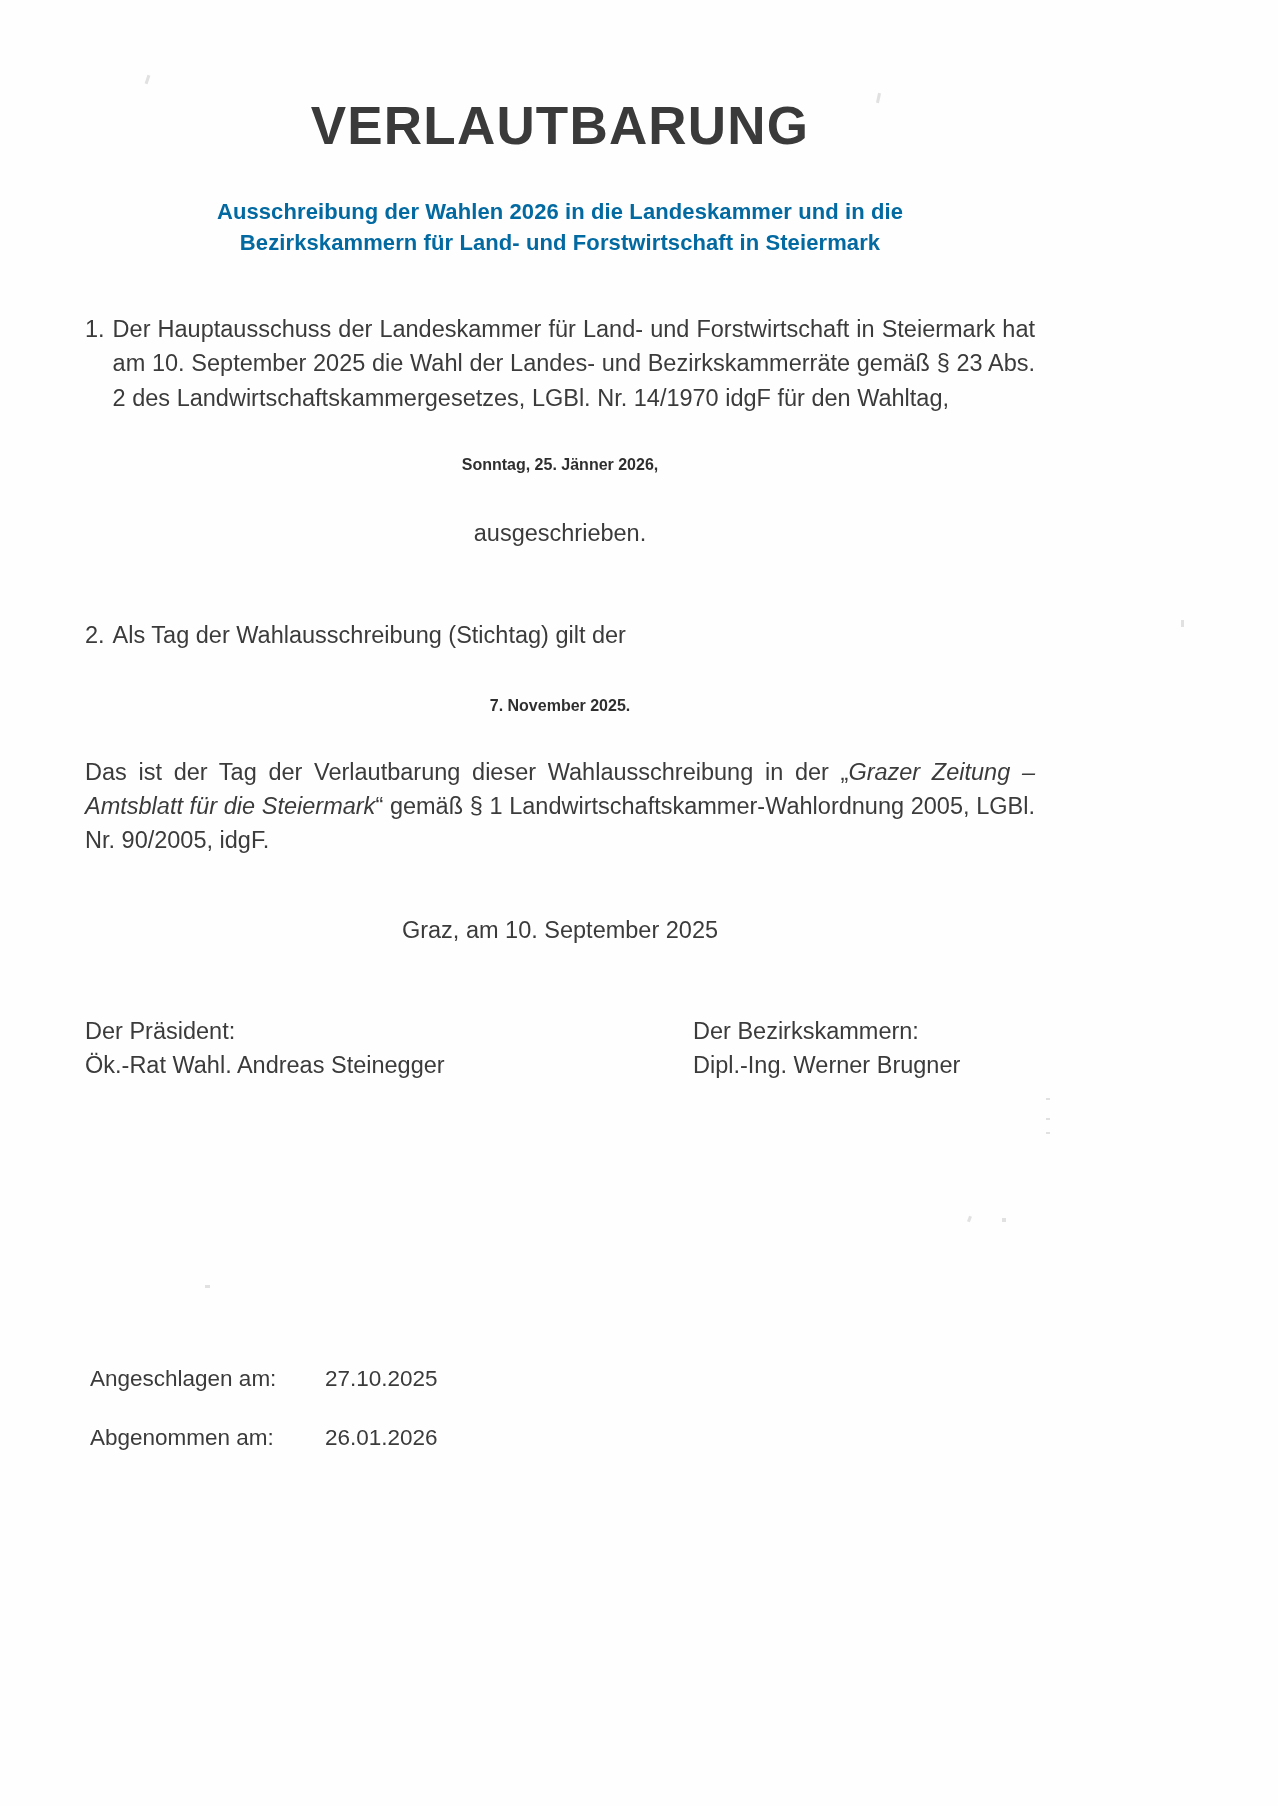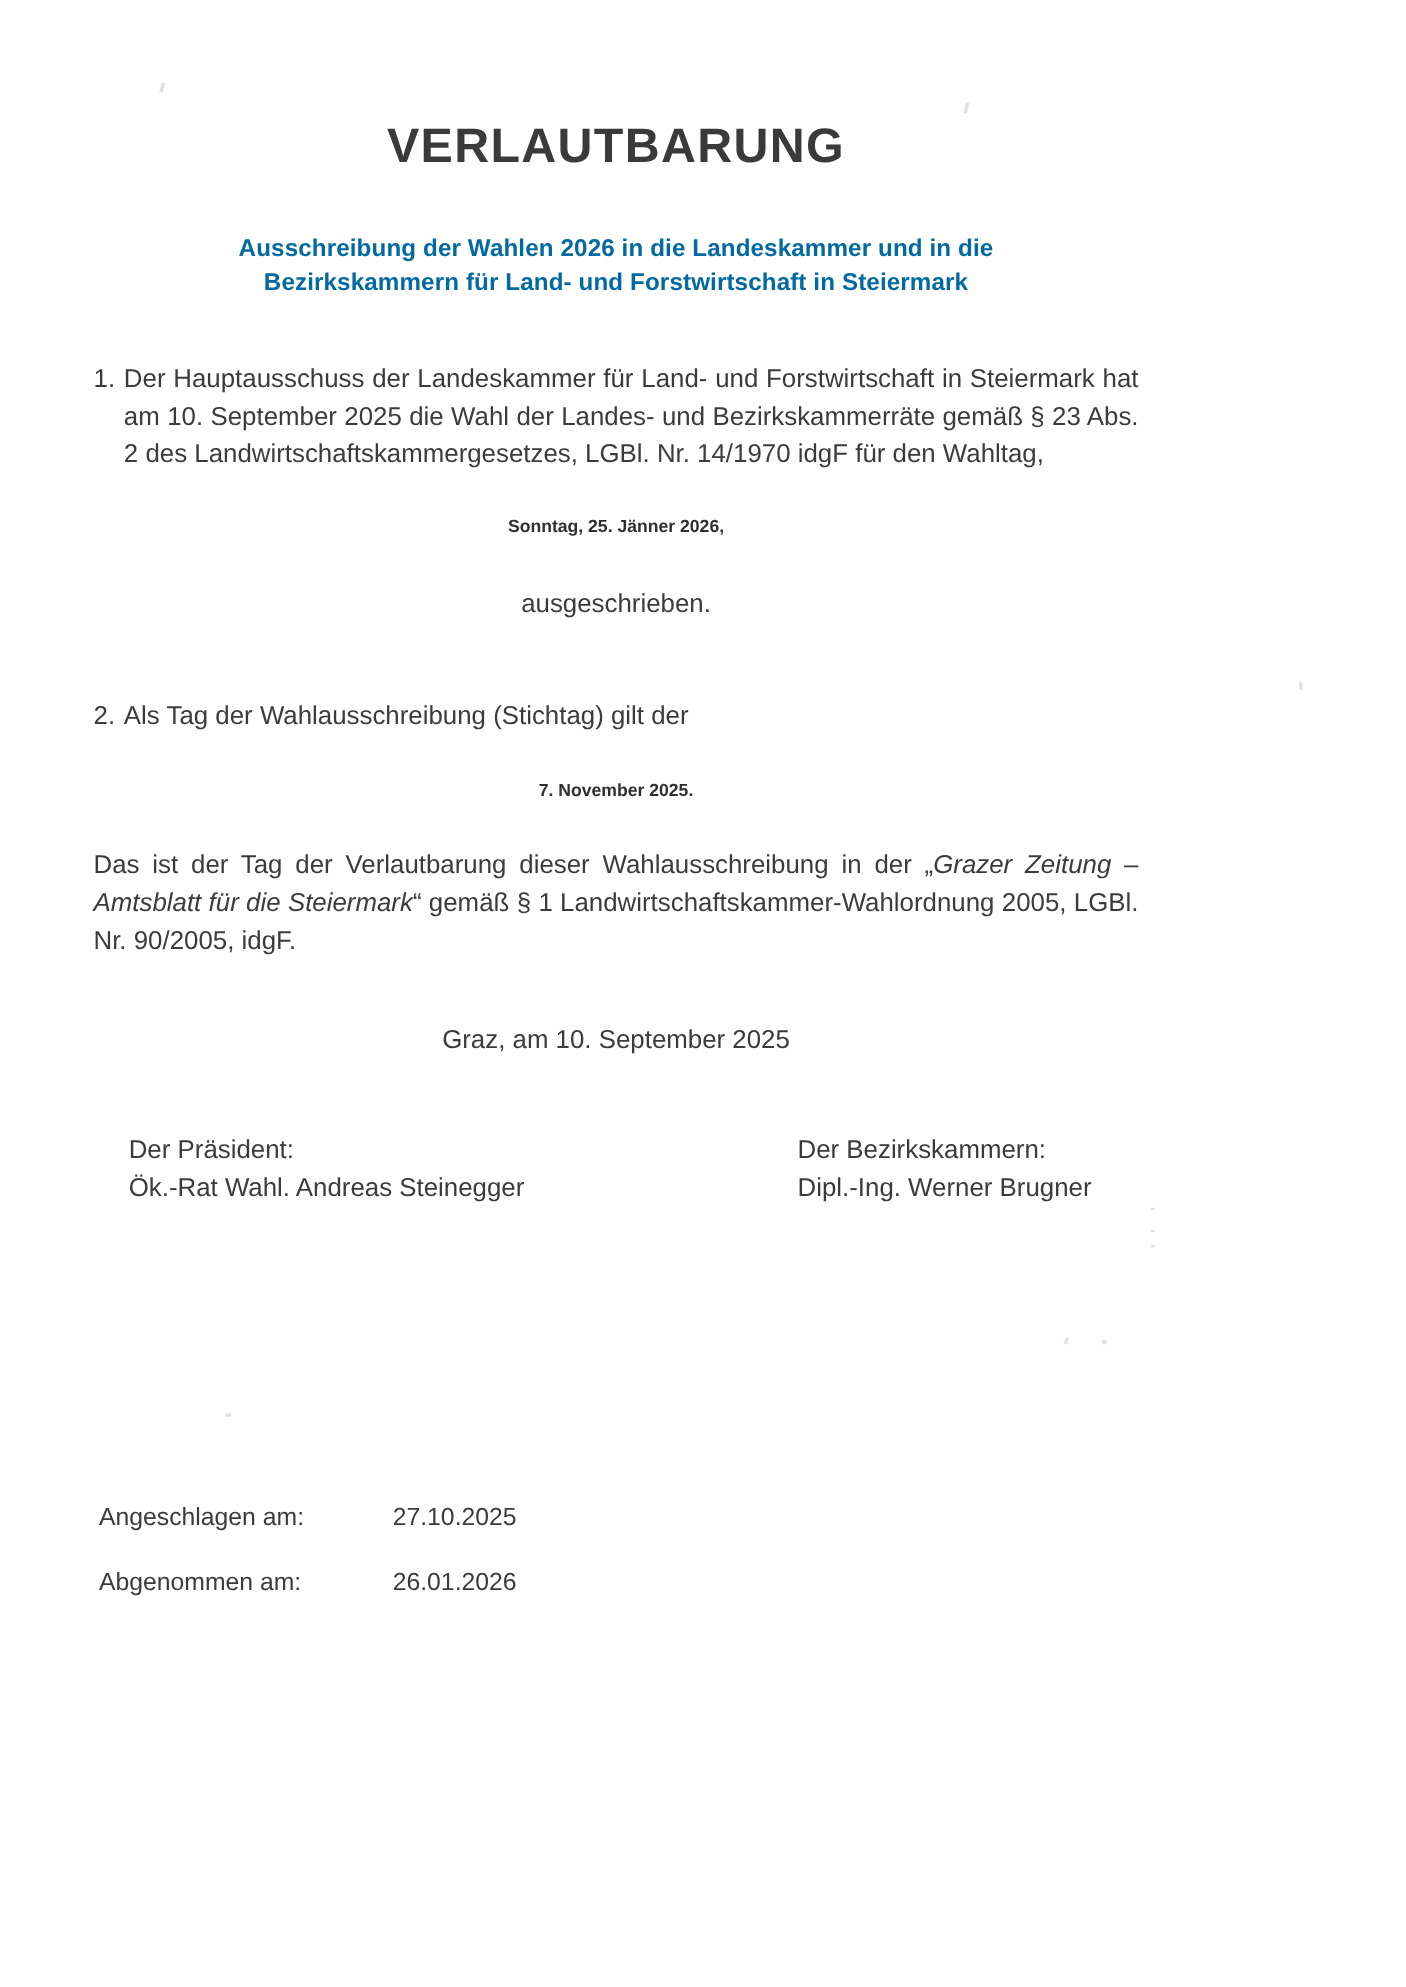--- a/index.html
+++ b/index.html
@@ -25,25 +25,25 @@
   .content {
     position: absolute;
     left: 85px;
     top: 0;
     width: 950px;
   }
 
   
   .doc-title {
     text-align: center;
-    font-size: 44px;
+    font-size: 53px;
     font-weight: bold;
     letter-spacing: 1.2px;
     color: #3a3a3a;
-    margin: 12px;
+    margin: 0;
     padding-top: 98px;
     line-height: 1.05;
   }
 
   
   .doc-subtitle {
     text-align: center;
     font-size: 22px;
     font-weight: bold;
     color: #0369a1;
@@ -96,39 +96,37 @@
 
   .italic { font-style: italic; }
 
   
   .sig-block {
     padding-top: 66px;
     display: flex;
     font-size: 23.5px;
     line-height: 1.45;
     color: #3b3b3b;
-    margin-left: 32px;
   }
   .sig-col-left { flex: 0 0 608px; }
   .sig-col-right { flex: 1 1 auto; }
   .sig-row { display: block; }
 
   
   .footer-block {
     position: absolute;
     left: 90px;
     top: 1368px;
     font-size: 22.5px;
     color: #3b3b3b;
     line-height: 1.0;
   }
   .footer-row {
     display: flex;
     margin-bottom: 36px;
-    gap: 32px;
   }
   .footer-label { flex: 0 0 235px; }
   .footer-value { flex: 0 0 auto; }
 
   
   .speck {
     position: absolute;
     background: #c9c9c9;
     opacity: 0.55;
     pointer-events: none;

